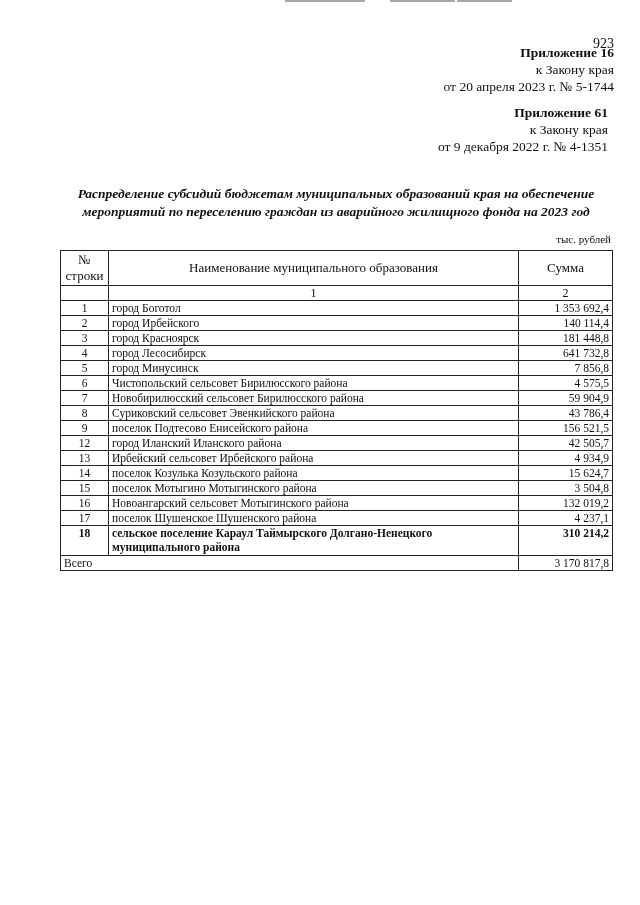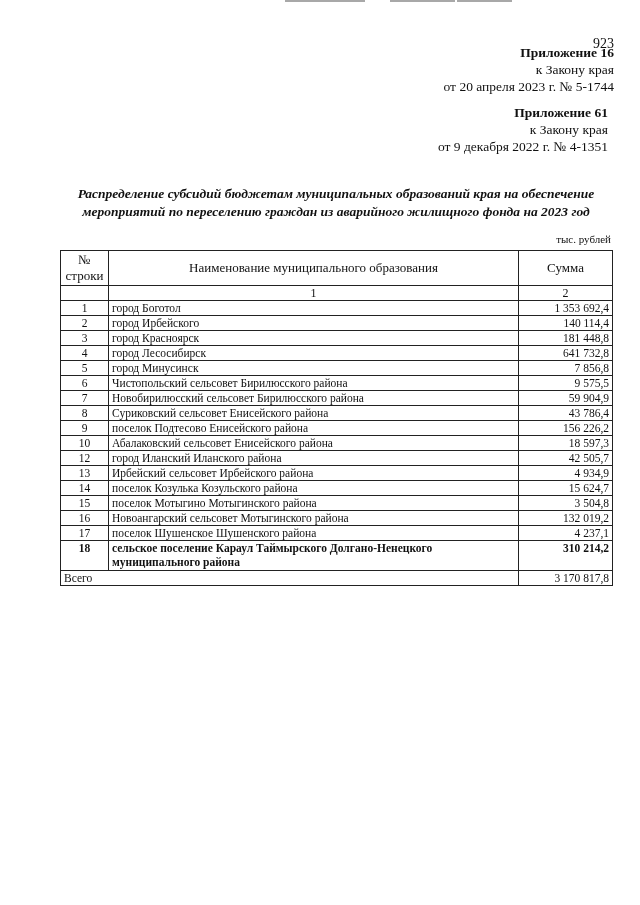--- a/index.html
+++ b/index.html
@@ -95,41 +95,36 @@
         <td class="sum">641 732,8</td>
       </tr>
       <tr class="row">
         <td class="num">5</td>
         <td class="name">город Минусинск</td>
         <td class="sum">7 856,8</td>
       </tr>
       <tr class="row">
         <td class="num">6</td>
         <td class="name">Чистопольский сельсовет Бирилюсского района</td>
-        <td class="sum">9 575,5</td>
+        <td class="sum">4 575,5</td>
       </tr>
       <tr class="row">
         <td class="num">7</td>
         <td class="name">Новобирилюсский сельсовет Бирилюсского района</td>
         <td class="sum">59 904,9</td>
       </tr>
       <tr class="row">
         <td class="num">8</td>
-        <td class="name">Суриковский сельсовет Енисейского района</td>
+        <td class="name">Суриковский сельсовет Эвенкийского района</td>
         <td class="sum">43 786,4</td>
       </tr>
       <tr class="row">
         <td class="num">9</td>
         <td class="name">поселок Подтесово Енисейского района</td>
-        <td class="sum">156 226,2</td>
-      </tr>
-      <tr class="row">
-        <td class="num">10</td>
-        <td class="name">Абалаковский сельсовет Енисейского района</td>
-        <td class="sum">18 597,3</td>
+        <td class="sum">156 521,5</td>
       </tr>
       <tr class="row">
         <td class="num">12</td>
         <td class="name">город Иланский Иланского района</td>
         <td class="sum">42 505,7</td>
       </tr>
       <tr class="row">
         <td class="num">13</td>
         <td class="name">Ирбейский сельсовет Ирбейского района</td>
         <td class="sum">4 934,9</td>

